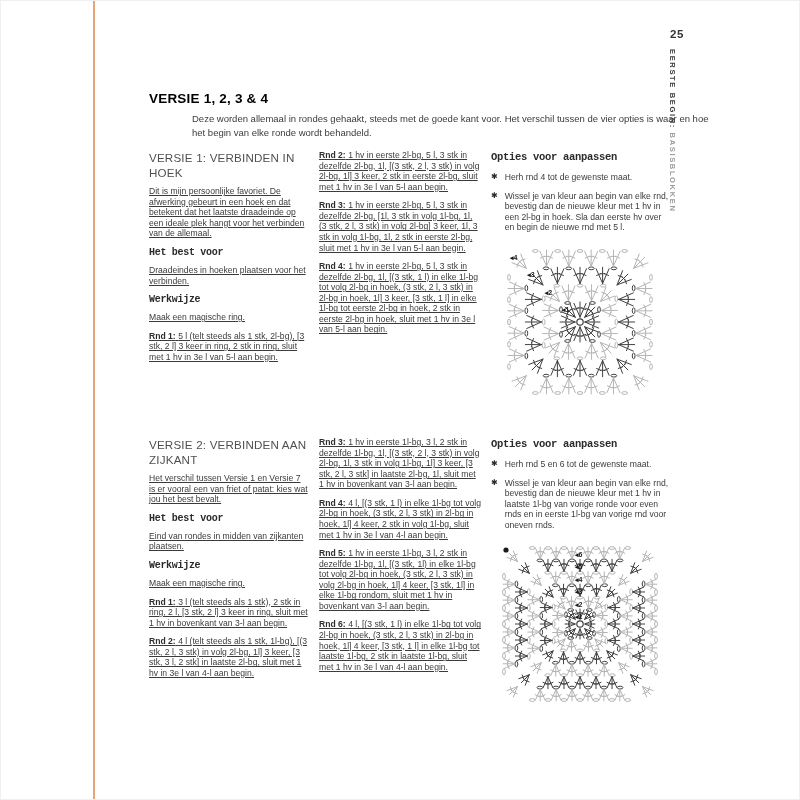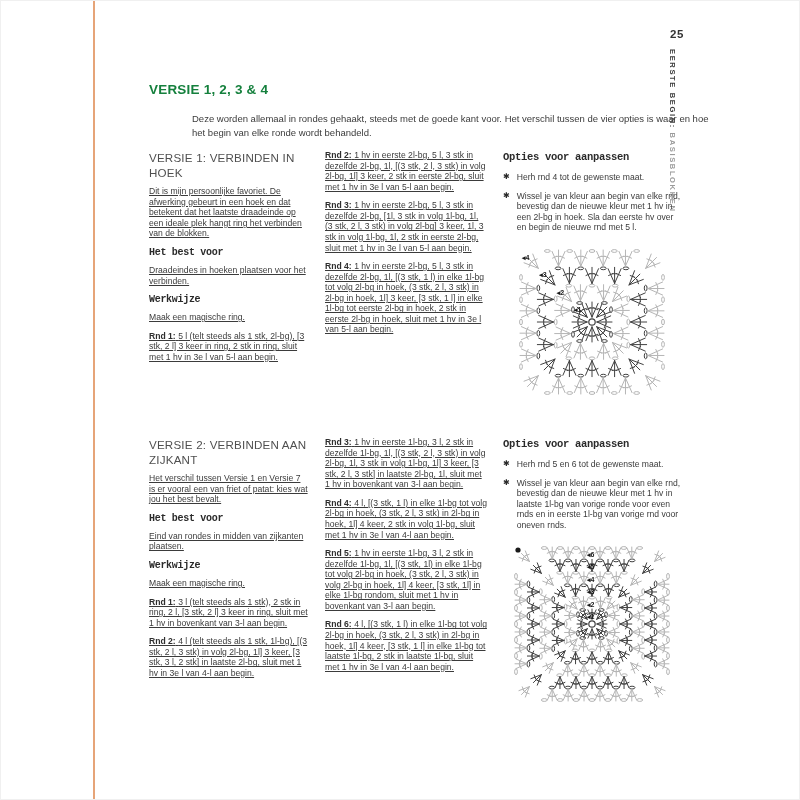--- a/index.html
+++ b/index.html
@@ -4,23 +4,23 @@
 <style>
   html,body{margin:0;padding:0;background:#ffffff;}
   .page{position:relative;width:800px;height:800px;background:#ffffff;overflow:hidden;
         font-family:"Liberation Sans",sans-serif;color:#3b3b3b;box-sizing:border-box;border:1px solid #f0f0f0;padding-left:22px;}
   .accent-line{position:absolute;left:92px;top:0;width:2px;height:800px;background:#e6a478;}
   .page-number{position:absolute;left:669px;top:27px;font-size:11.5px;font-weight:700;color:#333;letter-spacing:.5px;}
   .sidebar-vert{position:absolute;left:667px;top:48px;writing-mode:vertical-rl;font-size:7.6px;
                 letter-spacing:1.6px;white-space:nowrap;}
   .sidebar-vert .sb-bold{font-weight:700;color:#3a3a3a;}
   .sidebar-vert .sb-light{color:#9b9b9b;font-weight:700;}
-  .doc-title{position:absolute;left:148px;top:72px;font-size:13.5px;font-weight:700;color:#15803d;letter-spacing:.2px;}
+  .doc-title{position:absolute;left:148px;top:81px;font-size:13.5px;font-weight:700;color:#000000;letter-spacing:.2px;}
   .doc-intro{position:absolute;left:148px;top:101px;width:524px;font-size:9.5px;line-height:1.5;color:#3b3b3b;margin-left:43px;}
-  .section{position:absolute;left:148px;display:grid;grid-template-columns:160px 162px 178px;column-gap:16px;}
+  .section{position:absolute;left:148px;display:grid;grid-template-columns:160px 162px 178px;column-gap:10px;}
   #section1{top:149px;}
   #section2{top:436px;}
   .sec-h{margin:0 0 6px;font-size:11.6px;font-weight:500;color:#4f4f4f;line-height:1.3;letter-spacing:.2px;}
   .body-p{margin:0 0 8px;font-size:8.6px;line-height:1.23;color:#3b3b3b;text-decoration:underline;}
   .slab{margin:3px 0 7px;font-family:"Liberation Mono",monospace;font-weight:700;font-size:10px;
         color:#2a2a2a;letter-spacing:-.3px;}
   .slab.opt{font-size:10.5px;margin:1px 0 9px;}
   .rnd-lb{font-weight:700;color:#2e2e2e;}
   .bullet{display:flex;gap:7px;margin:0 0 8px;}
   .bullet .star{flex:0 0 auto;font-size:8px;line-height:1.3;color:#2b2b2b;}
@@ -35,21 +35,21 @@
 
   <div class="page-number">25</div>
   <div class="sidebar-vert"><span class="sb-bold">EERSTE BEGIN:</span><span class="sb-light"> BASISBLOKKEN</span></div>
 
   <h1 class="doc-title">VERSIE 1, 2, 3 &amp; 4</h1>
   <p class="doc-intro">Deze worden allemaal in rondes gehaakt, steeds met de goede kant voor. Het verschil tussen de vier opties is waar en hoe het begin van elke ronde wordt behandeld.</p>
 
   <section class="section" id="section1">
     <div class="col">
       <h2 class="sec-h">VERSIE 1: VERBINDEN IN HOEK</h2>
-      <p class="body-p">Dit is mijn persoonlijke favoriet. De afwerking gebeurt in een hoek en dat betekent dat het laatste draadeinde op een ideale plek hangt ring het verbinden van de blokken.</p>
+      <p class="body-p">Dit is mijn persoonlijke favoriet. De afwerking gebeurt in een hoek en dat betekent dat het laatste draadeinde op een ideale plek hangt voor het verbinden van de allemaal.</p>
       <h3 class="slab">Het best voor</h3>
       <p class="body-p">Draadeindes in hoeken plaatsen voor het verbinden.</p>
       <h3 class="slab">Werkwijze</h3>
       <p class="body-p">Maak een magische ring.</p>
       <p class="body-p">
         <b class="rnd-lb">Rnd 1:</b>
         <span>5 l (telt steeds als 1 stk, 2l-bg), [3 stk, 2 l] 3 keer in ring, 2 stk in ring, sluit met 1 hv in 3e l van 5-l aan begin.</span>
       </p>
     </div>
     <div class="col">

